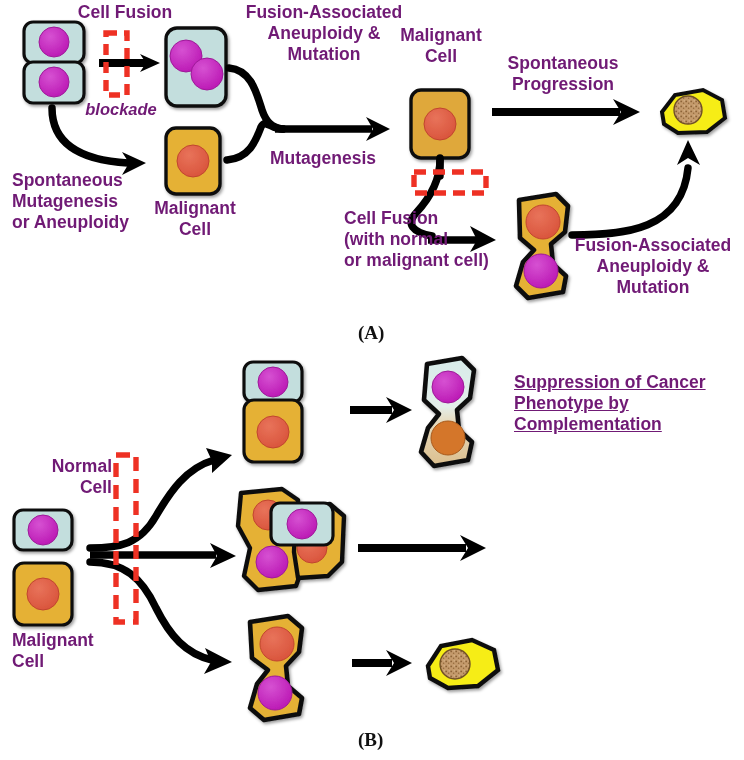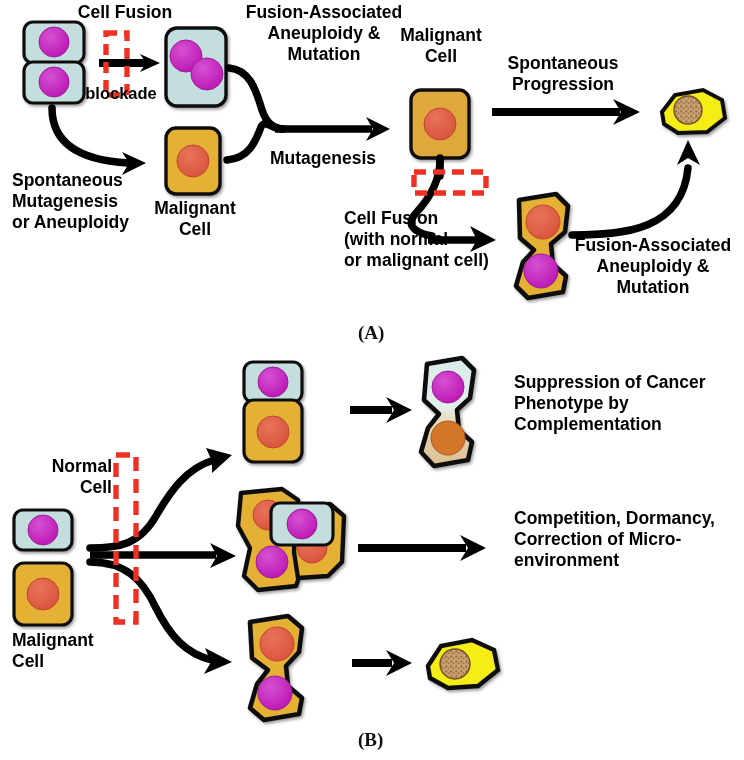--- a/index.html
+++ b/index.html
@@ -7,21 +7,21 @@
     width:744px;height:760px;position:relative;overflow:hidden;
     font-family:"Liberation Sans", sans-serif;
     color:#111;
   }
   .stage{position:absolute;left:0;top:0;width:744px;height:760px;}
   svg.layer{position:absolute;left:0;top:0;width:744px;height:760px;}
   .lbl{
     position:absolute;
     font-family:"Liberation Sans", sans-serif;
     font-weight:bold;
-    color:#000000;
+    color:#701a75;
     line-height:1.20;
     white-space:pre-line;
   }
   .lbl.c{text-align:center;}
   .lbl.l{text-align:left;}
   .panel-letter{
     position:absolute;
     font-family:"Liberation Serif", serif;
     font-weight:bold;
     font-size:19px;
@@ -218,21 +218,21 @@
     </g>
 
     <g filter="url(#sh)">
       <path d="M428,666 L441,646 L472,640 L494,650 L498,670 L478,686 L448,688 L430,678 Z" fill="#f6ed18" stroke="#111" stroke-width="4.4"></path>
       <circle cx="455" cy="664" r="15" fill="url(#speckle)" stroke="#6f4f27" stroke-width="1.4"></circle>
     </g>
   </svg>
 
   <div class="lbl c t17" style="left:70px;top:2px;width:110px;">Cell Fusion</div>
 
-  <div class="lbl c t16" style="left:74px;top:84px;width:94px;">blockade</div>
+  <div class="lbl c t16" style="left:74px;top:100px;width:94px;font-style:italic;">blockade</div>
 
   <div class="lbl c t17" style="left:238px;top:2px;width:172px;">Fusion-Associated
 Aneuploidy &amp;
 Mutation</div>
 
   <div class="lbl c t17" style="left:398px;top:25px;width:86px;">Malignant
 Cell</div>
 
   <div class="lbl c t17" style="left:495px;top:53px;width:136px;">Spontaneous
 Progression</div>
@@ -255,24 +255,21 @@
 Mutation</div>
 
   <div class="panel-letter" style="left:358px;top:322px;">(A)</div>
 
   <div class="lbl l t17" style="left:12px;top:456px;width:100px;text-align:right;">Normal
 Cell</div>
 
   <div class="lbl l t17" style="left:12px;top:630px;width:110px;">Malignant
 Cell</div>
 
-  <div class="lbl l t17" style="left:514px;top:372px;width:212px;">Suppression of Cancer
+  <div class="lbl l t17" style="left:514px;top:372px;width:212px;text-decoration:underline;">Suppression of Cancer
 Phenotype by
 Complementation</div>
 
-  <div class="lbl l t17" style="left:514px;top:508px;width:222px;">Competition, Dormancy,
-Correction of Micro-
-environment</div>
 
 
   <div class="panel-letter" style="left:358px;top:729px;">(B)</div>
 
 </div>
 
 </body></html>

